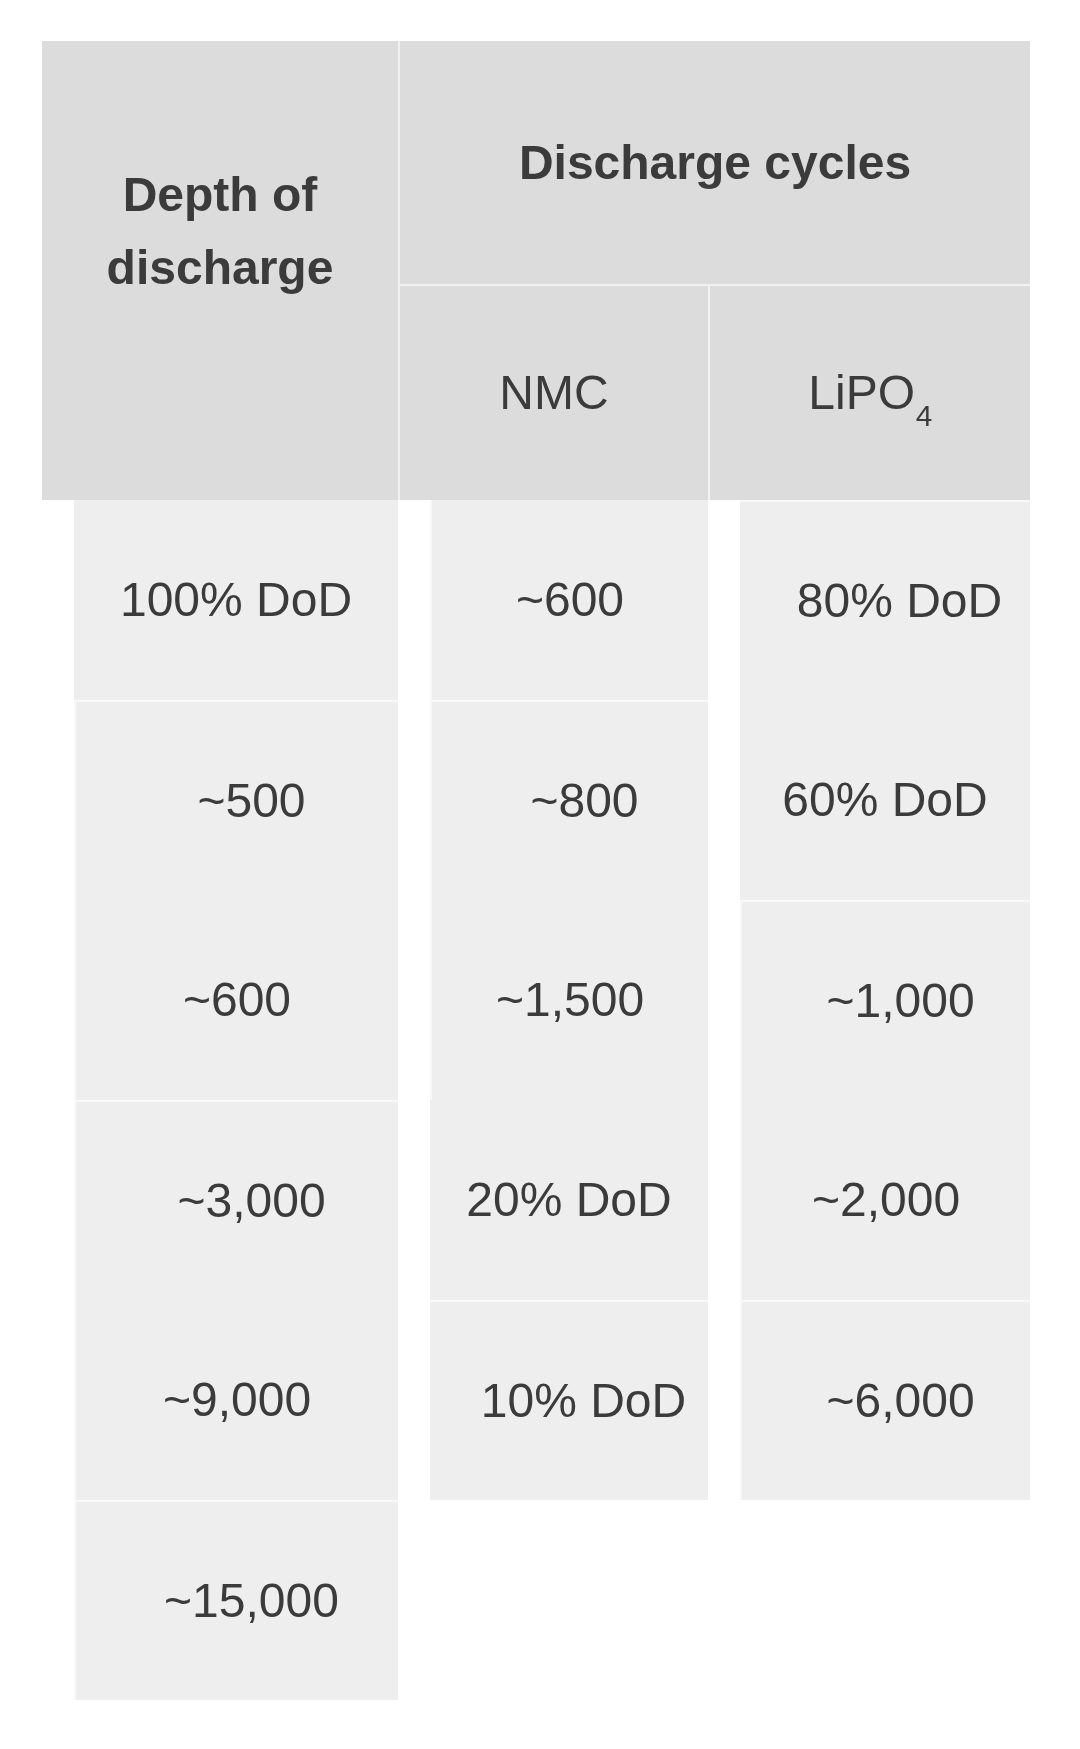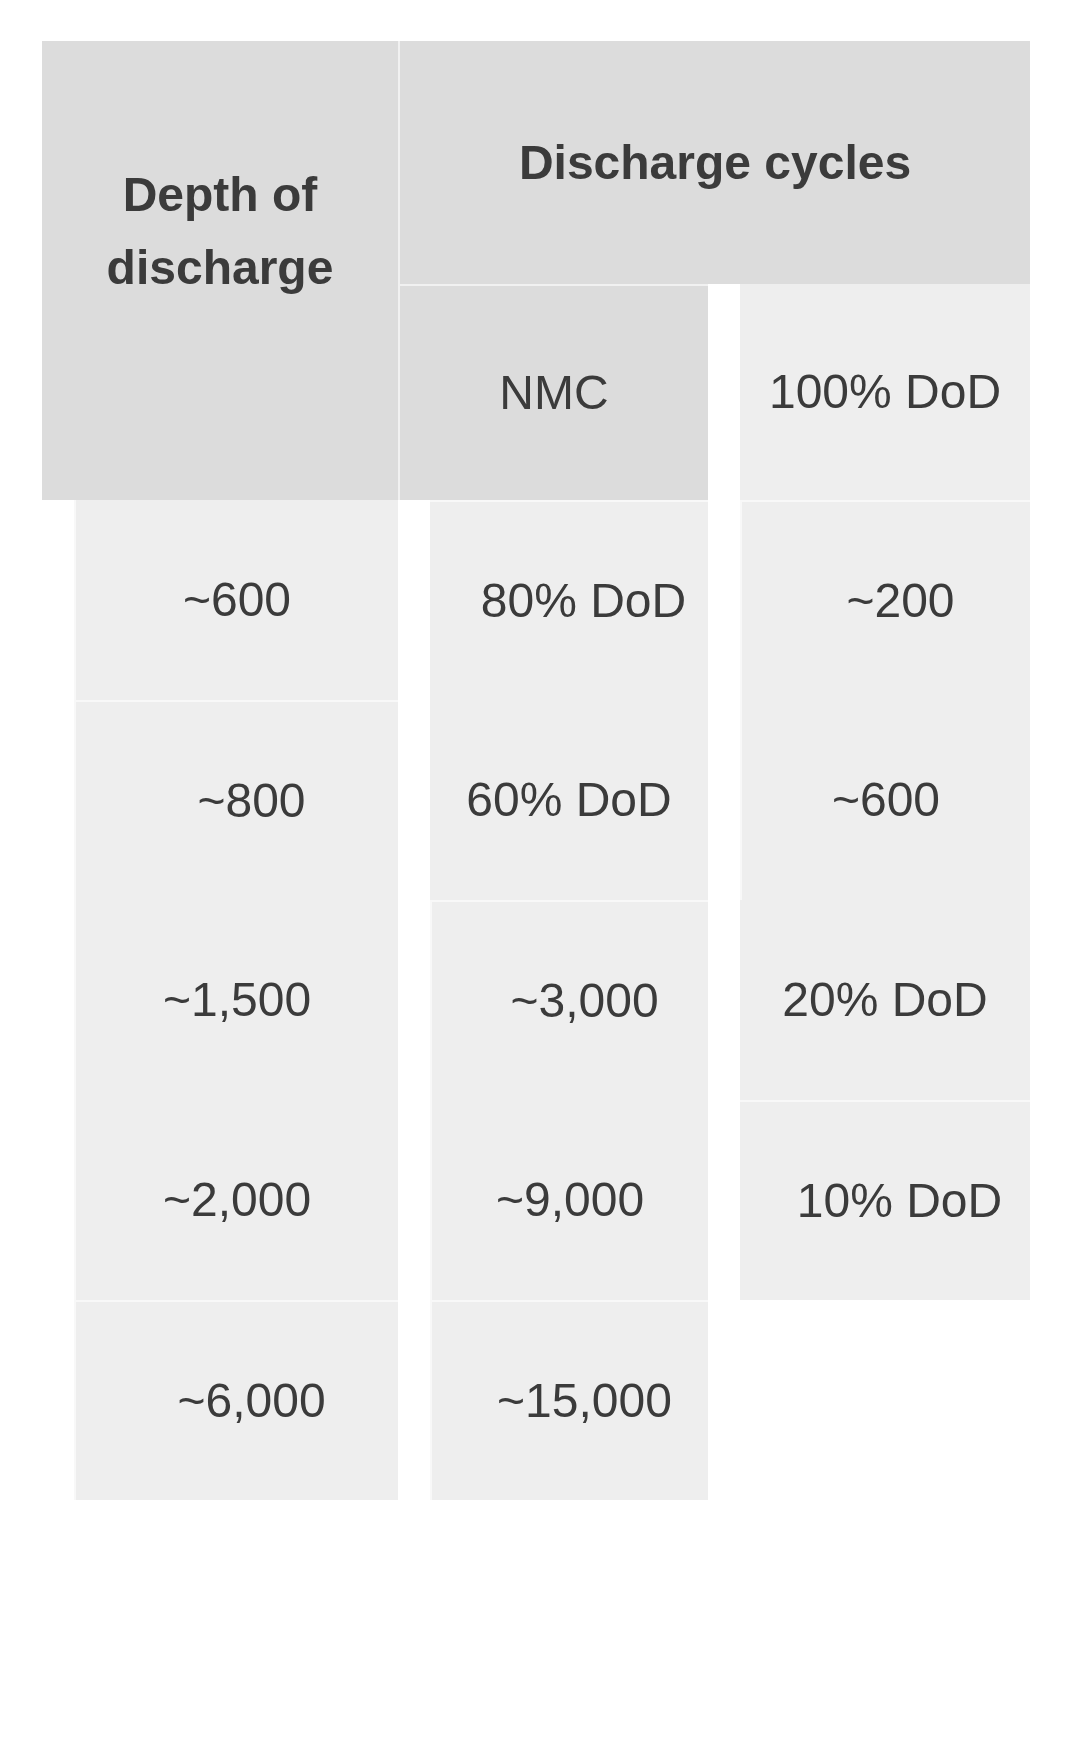--- a/index.html
+++ b/index.html
@@ -81,32 +81,36 @@
 
   <div class="cell hdr corner">
     <span class="corner-text">Depth of discharge</span>
   </div>
   <div class="cell hdr group-header">
     <span>Discharge cycles</span>
   </div>
   <div class="cell hdr sub-nmc">
     <span>NMC</span>
   </div>
+  <div class="cell hdr sub-lipo">
+    <span><span>LiPO</span><sub class="chem-sub">4</sub></span>
+  </div>
 
   <div class="cell bdy col-1">100% DoD</div>
   <div class="cell bdy col-3">~600</div>
 
   <div class="cell bdy col-1 row-sep">80% DoD</div>
-  <div class="cell bdy col-2 row-sep">~200</div>
+  <div class="cell bdy col-2 row-sep">~500</div>
   <div class="cell bdy col-3 row-sep">~800</div>
 
   <div class="cell bdy col-1">60% DoD</div>
   <div class="cell bdy col-2">~600</div>
   <div class="cell bdy col-3">~1,500</div>
 
+  <div class="cell bdy col-2 row-sep">~1,000</div>
   <div class="cell bdy col-3 row-sep">~3,000</div>
 
   <div class="cell bdy col-1">20% DoD</div>
   <div class="cell bdy col-2">~2,000</div>
   <div class="cell bdy col-3">~9,000</div>
 
   <div class="cell bdy col-1 row-sep">10% DoD</div>
   <div class="cell bdy col-2 row-sep">~6,000</div>
   <div class="cell bdy col-3 row-sep">~15,000</div>
 

